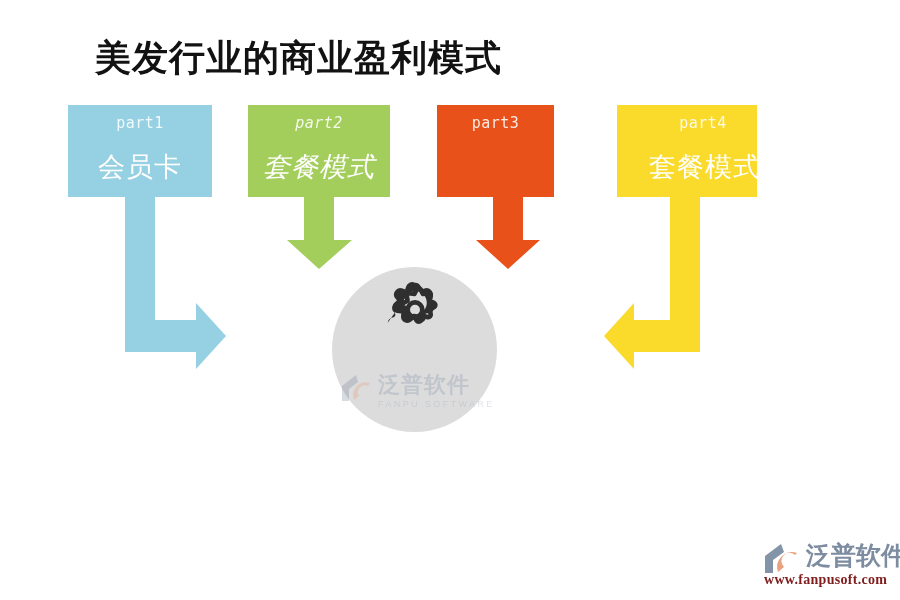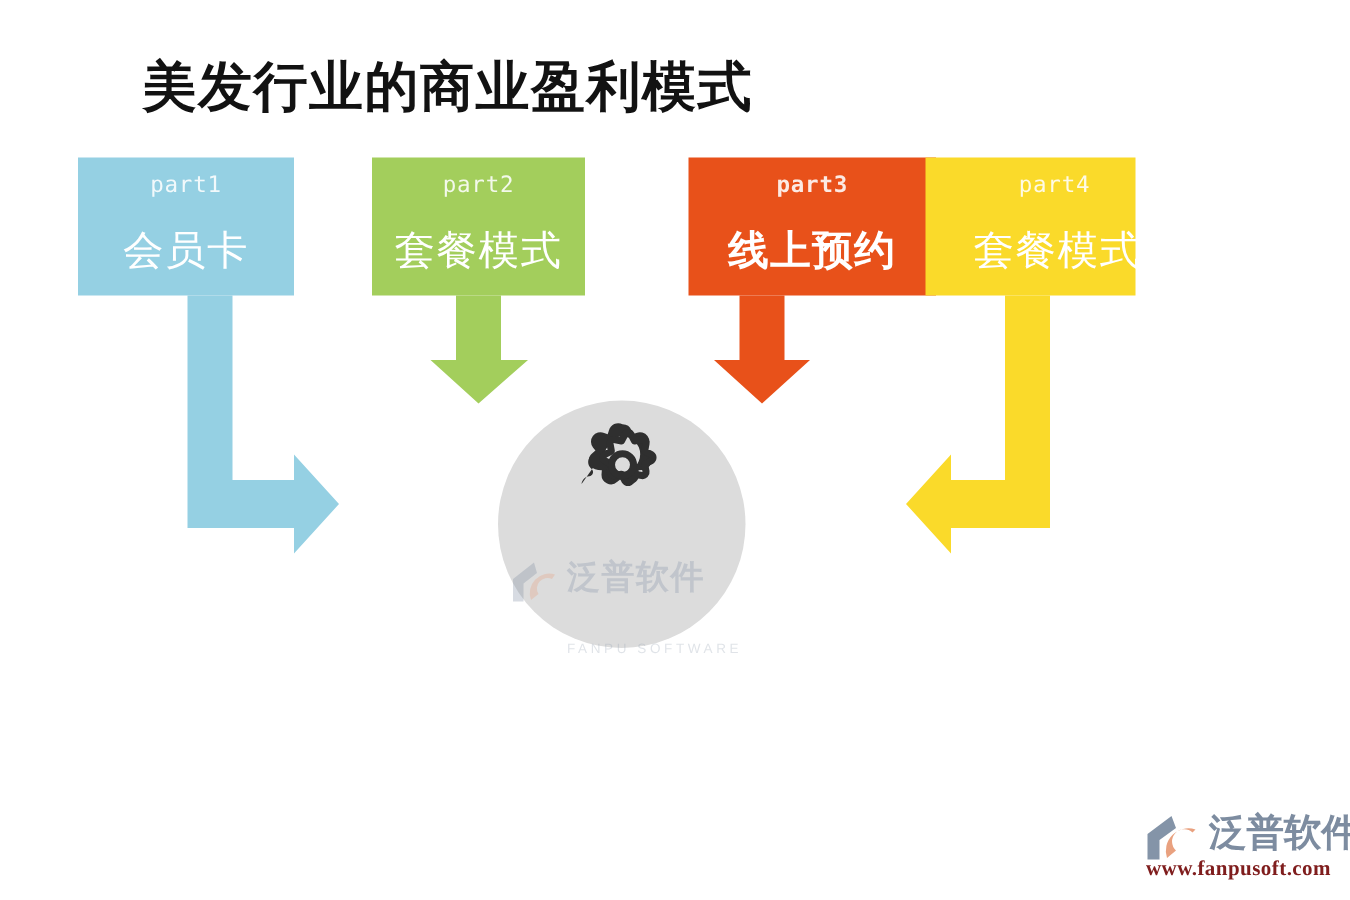--- a/index.html
+++ b/index.html
@@ -53,23 +53,23 @@
   .part-title {
     display: block;
     margin-top: 17px;
     font-family: "Liberation Serif", serif;
     font-size: 27px;
     line-height: 36px;
     color: #ffffff;
     letter-spacing: 1px;
     white-space: nowrap;
   }
-  #box1 { left: 52px;  width: 144px; background: #95d0e3; }
+  #box1 { left: 68px;  width: 144px; background: #95d0e3; }
   #box2 { left: 248px; width: 142px; background: #a3ce5c; }
-  #box3 { left: 459px; width: 165px; background: #e8511a; font-weight: bold; }
+  #box3 { left: 437px; width: 117px; background: #e8511a; }
   #box4 { left: 617px; width: 140px; background: #fada2a; padding-left: 32px; }
 
   
   #arrows {
     position: absolute;
     left: 0;
     top: 0;
     width: 900px;
     height: 600px;
   }
@@ -113,21 +113,20 @@
   .wm-en {
     position: absolute;
     left: 38px;
     top: 26px;
     font-family: "Liberation Sans", sans-serif;
     font-size: 9px;
     line-height: 12px;
     color: #9aa6b5;
     letter-spacing: 2.4px;
     white-space: nowrap;
-    margin-top: 28px;
   }
   .wm-mark {
     position: absolute;
     left: 0;
     top: 2px;
     width: 34px;
     height: 30px;
   }
   
   .brand {
@@ -185,28 +184,27 @@
     <path d="M 493,197 L 523,197 L 523,240 L 540,240 L 508,269 L 476,240 L 493,240 Z" fill="#e8511a"></path>
 
     <path d="M 700,197 L 700,352 L 634,352 L 634,369 L 604,336 L 634,303 L 634,320 L 670,320 L 670,197 Z" fill="#fada2a"></path>
   </svg>
 
   <div class="part-box" id="box1" style="background: rgb(149, 208, 227);">
     <span class="part-label">part1</span>
     <span class="part-title">会员卡</span>
   </div>
 
-  <div class="part-box" id="box2" style="background: rgb(163, 206, 92);">
+  <div class="part-box" id="box2" style="background: rgb(163, 206, 92); font-style: italic;">
     <span class="part-label">part2</span>
     <span class="part-title">套餐模式</span>
   </div>
 
   <div class="part-box" id="box3" style="background: rgb(232, 81, 26);">
     <span class="part-label">part3</span>
-    <span class="part-title">线上预约</span>
   </div>
 
   <div class="part-box" id="box4" style="background: rgb(250, 218, 42);">
     <span class="part-label">part4</span>
     <span class="part-title">套餐模式</span>
   </div>
 
   <div class="hub" style="background: rgb(220, 220, 220);"></div>
 
   <svg class="hub-gear" viewBox="0 0 64 64" xmlns="http://www.w3.org/2000/svg">

